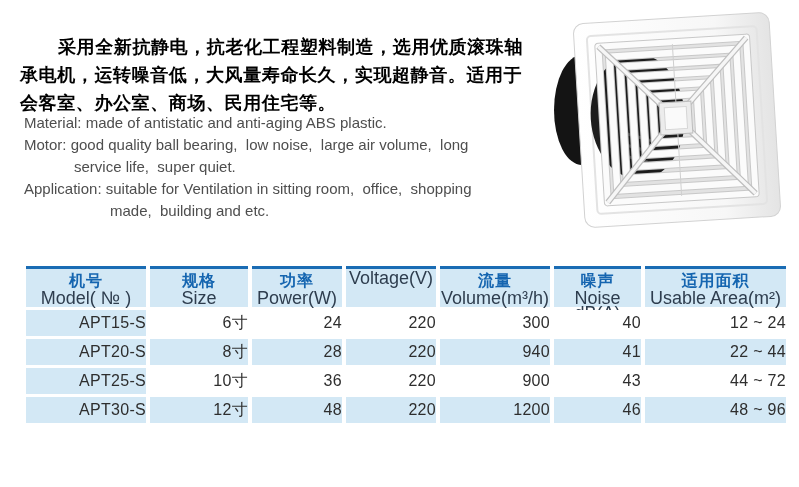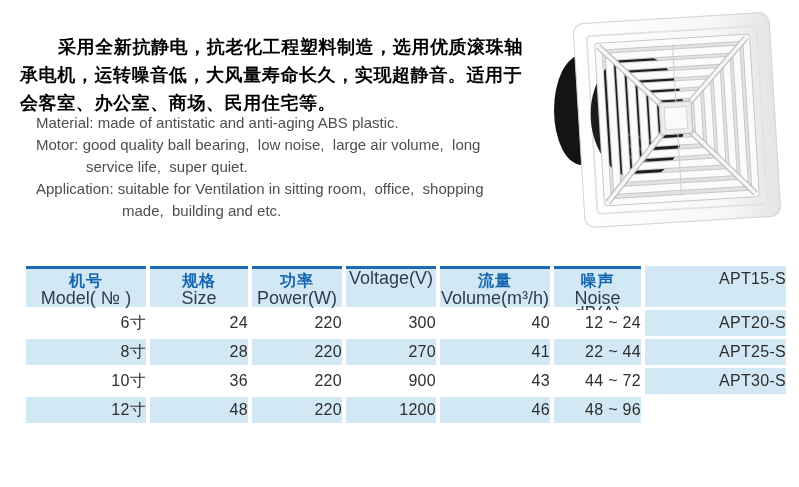--- a/index.html
+++ b/index.html
@@ -9,21 +9,21 @@
     font-family:"Liberation Sans","DejaVu Sans",sans-serif;
   }
   
   .intro-cn {
     position:absolute; left:20px; top:33px; width:522px;
     font-size:18px; font-weight:bold; color:#000; line-height:28px; letter-spacing:0.6px;
   }
   .intro-cn .line.first { text-indent:38px; }
   
   .intro-en {
-    position:absolute; left:36px; top:112px; width:545px;
+    position:absolute; left:24px; top:112px; width:545px;
     font-size:15px; color:#4e4e4e; line-height:22px;
   }
   .intro-en .line { white-space:pre; }
   .intro-en .line.indent-a { padding-left:50px; }
   .intro-en .line.indent-b { padding-left:86px; }
   
   .fan { position:absolute; left:546px; top:2px; width:250px; height:242px; }
   
   .spec-table {
     position:absolute; left:26px; top:266px; width:760px;
@@ -135,34 +135,38 @@
       <div class="th-en">Voltage(V)</div>
     </div>
     <div class="th">
       <div class="th-cn">流量</div>
       <div class="th-en">Volume(m³/h)</div>
     </div>
     <div class="th">
       <div class="th-cn">噪声</div>
       <div class="th-en">Noise dB(A)</div>
     </div>
+    <div class="th">
+      <div class="th-cn">适用面积</div>
+      <div class="th-en">Usable Area(m²)</div>
+    </div>
 
     <div class="td">APT15-S</div>
     <div class="td white">6寸</div>
     <div class="td white">24</div>
     <div class="td white">220</div>
     <div class="td white">300</div>
     <div class="td white">40</div>
     <div class="td white">12 ~ 24</div>
 
     <div class="td">APT20-S</div>
     <div class="td">8寸</div>
     <div class="td">28</div>
     <div class="td">220</div>
-    <div class="td">270</div>
+    <div class="td">940</div>
     <div class="td">41</div>
     <div class="td">22 ~ 44</div>
 
     <div class="td">APT25-S</div>
     <div class="td white">10寸</div>
     <div class="td white">36</div>
     <div class="td white">220</div>
     <div class="td white">900</div>
     <div class="td white">43</div>
     <div class="td white">44 ~ 72</div>

